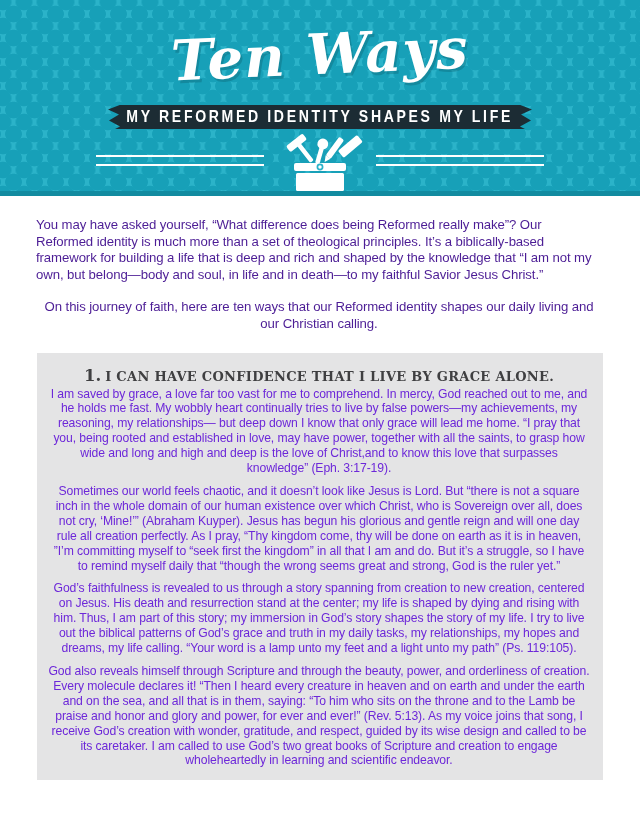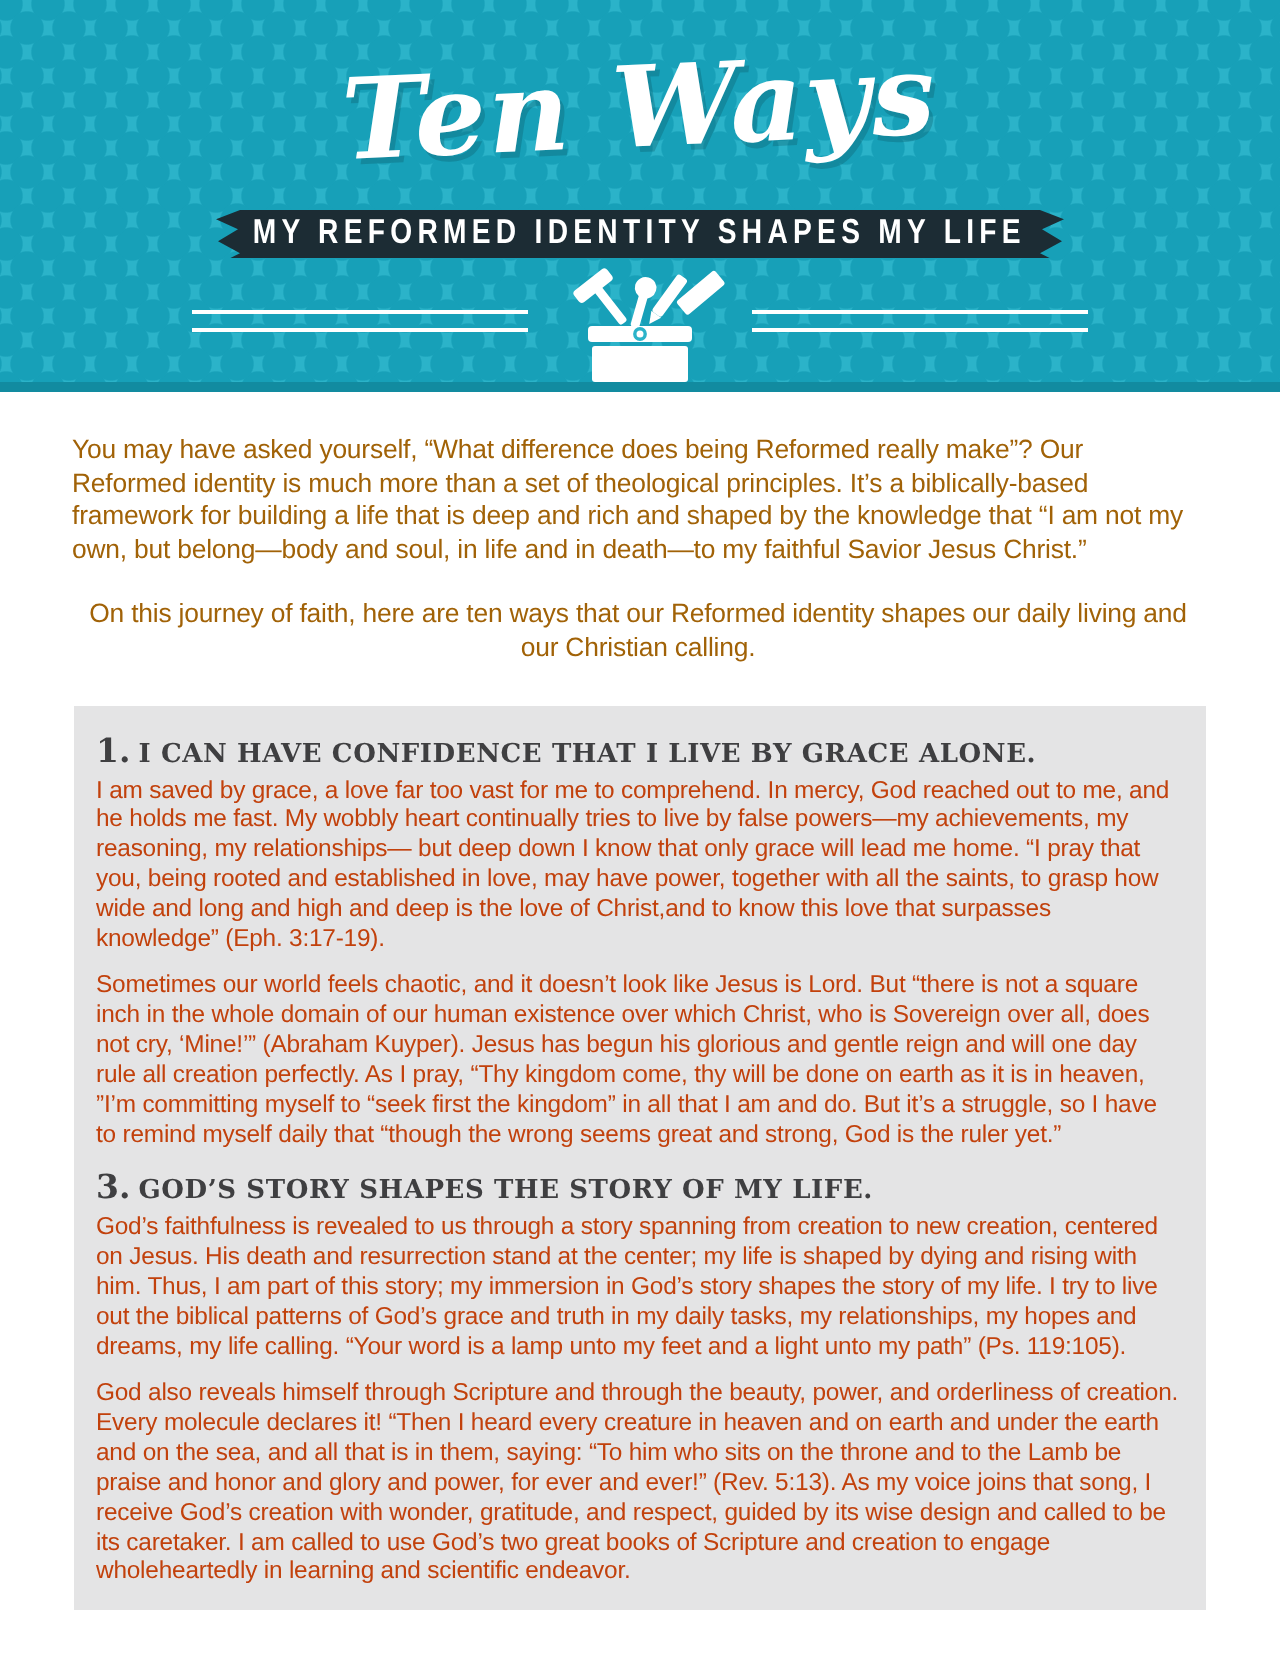--- a/index.html
+++ b/index.html
@@ -83,57 +83,57 @@
     margin-top: 22px;
   }
   .toolbox-svg {
     margin: 0 8px;
     display: block;
   }
 
   
   .intro {
     margin: 0 38px 0 36px;
-    color: #a16207;
+    color: #4c1d95;
     font-size: 13.2px;
     line-height: 16.6px;
     letter-spacing: -0.1px;
   }
   .intro.first { margin-top: 21px; }
   .intro.second { margin-top: 16px; text-align: center; }
 
   
   .graybox {
     margin: 20px 0 0 37px;
     width: 566px;
     box-sizing: border-box;
     background: #e4e4e5;
     padding: 11px 13px 12px 11px;
   }
-  .item { margin: 0 0 8px 0; }
+  .item { margin: 0 0 8px 0; text-align: center; }
   .item:last-child { margin-bottom: 0; }
   .item-heading {
     margin: 0 0 1px 0;
     color: #3f3f41;
     font-family: "DejaVu Serif", serif;
     line-height: 18px;
   }
   .item-num {
     font-size: 16.5px;
     font-weight: bold;
     margin-right: 4px;
   }
   .item-title {
     font-size: 13px;
     font-weight: bold;
     letter-spacing: 0.3px;
   }
   .item-body {
     margin: 0;
-    color: #c2410c;
+    color: #6d28d9;
     font-size: 12.2px;
     line-height: 14.9px;
     letter-spacing: -0.1px;
   }
 </style>
 </head>
 <body>
 
 <div class="page">
 
@@ -183,23 +183,20 @@
           <span class="item-num">1.</span><span class="item-title">I CAN HAVE CONFIDENCE THAT I LIVE BY GRACE ALONE.</span>
         </h2>
         <p class="item-body">I am saved by grace, a love far too vast for me to comprehend. In mercy, God reached out to me, and he holds me fast. My wobbly heart continually tries to live by false powers—my achievements, my reasoning, my relationships— but deep down I know that only grace will lead me home. “I pray that you, being rooted and established in love, may have power, together with all the saints, to grasp how wide and long and high and deep is the love of Christ,and to know this love that surpasses knowledge” (Eph. 3:17-19).</p>
       </article>
 
       <article class="item">
         <p class="item-body">Sometimes our world feels chaotic, and it doesn’t look like Jesus is Lord. But “there is not a square inch in the whole domain of our human existence over which Christ, who is Sovereign over all, does not cry, ‘Mine!’” (Abraham Kuyper). Jesus has begun his glorious and gentle reign and will one day rule all creation perfectly. As I pray, “Thy kingdom come, thy will be done on earth as it is in heaven, ”I’m committing myself to “seek first the kingdom” in all that I am and do. But it’s a struggle, so I have to remind myself daily that “though the wrong seems great and strong, God is the ruler yet.”</p>
       </article>
 
       <article class="item">
-        <h2 class="item-heading">
-          <span class="item-num">3.</span><span class="item-title">GOD’S STORY SHAPES THE STORY OF MY LIFE.</span>
-        </h2>
         <p class="item-body">God’s faithfulness is revealed to us through a story spanning from creation to new creation, centered on Jesus. His death and resurrection stand at the center; my life is shaped by dying and rising with him. Thus, I am part of this story; my immersion in God’s story shapes the story of my life. I try to live out the biblical patterns of God’s grace and truth in my daily tasks, my relationships, my hopes and dreams, my life calling. “Your word is a lamp unto my feet and a light unto my path” (Ps. 119:105).</p>
       </article>
 
       <article class="item">
         <p class="item-body">God also reveals himself through Scripture and through the beauty, power, and orderliness of creation. Every molecule declares it! “Then I heard every creature in heaven and on earth and under the earth and on the sea, and all that is in them, saying: “To him who sits on the throne and to the Lamb be praise and honor and glory and power, for ever and ever!” (Rev. 5:13). As my voice joins that song, I receive God’s creation with wonder, gratitude, and respect, guided by its wise design and called to be its caretaker. I am called to use God’s two great books of Scripture and creation to engage wholeheartedly in learning and scientific endeavor.</p>
       </article>
 
     </section>
   </main>
 

